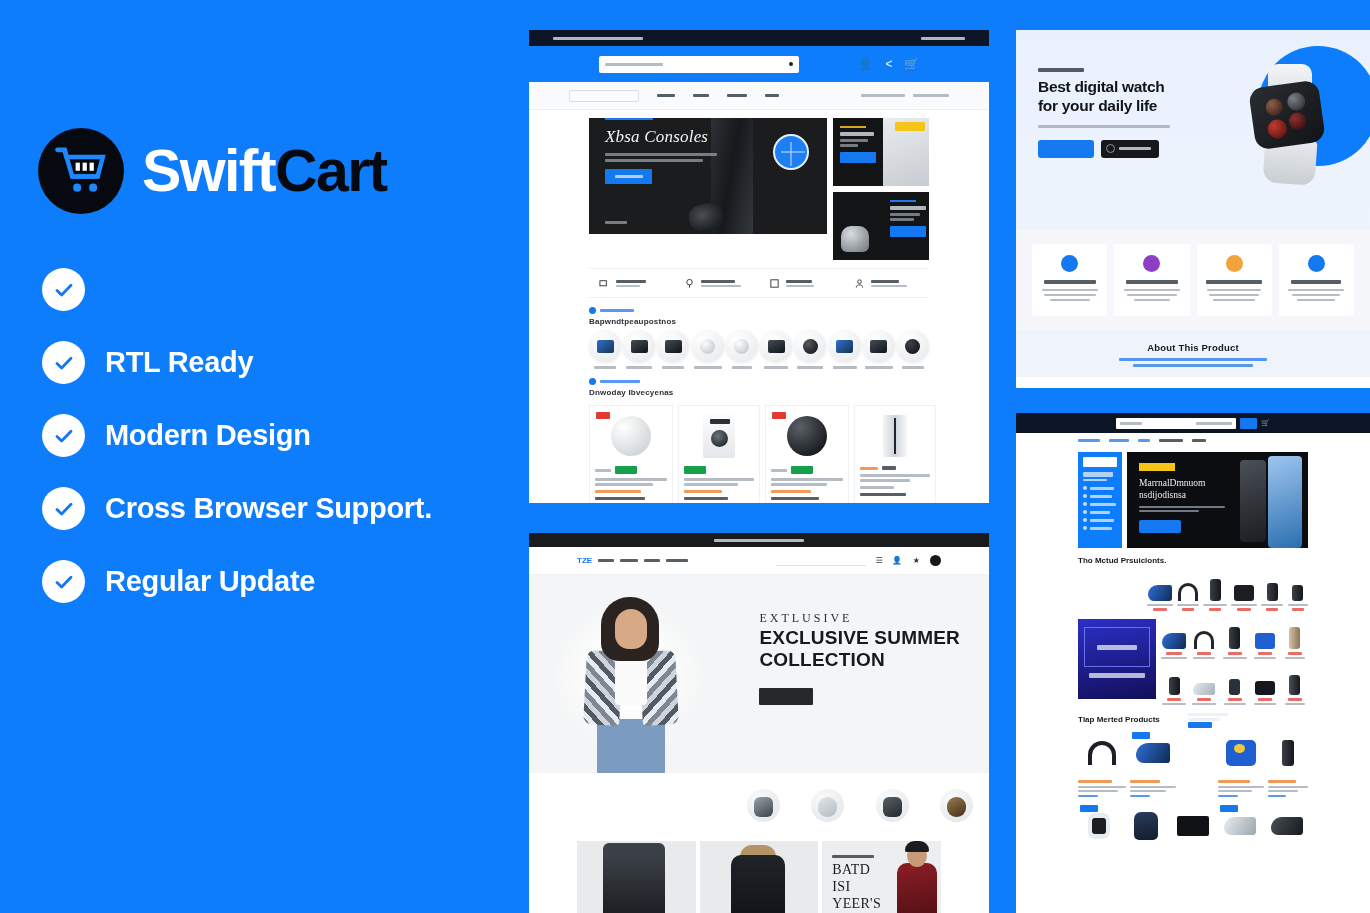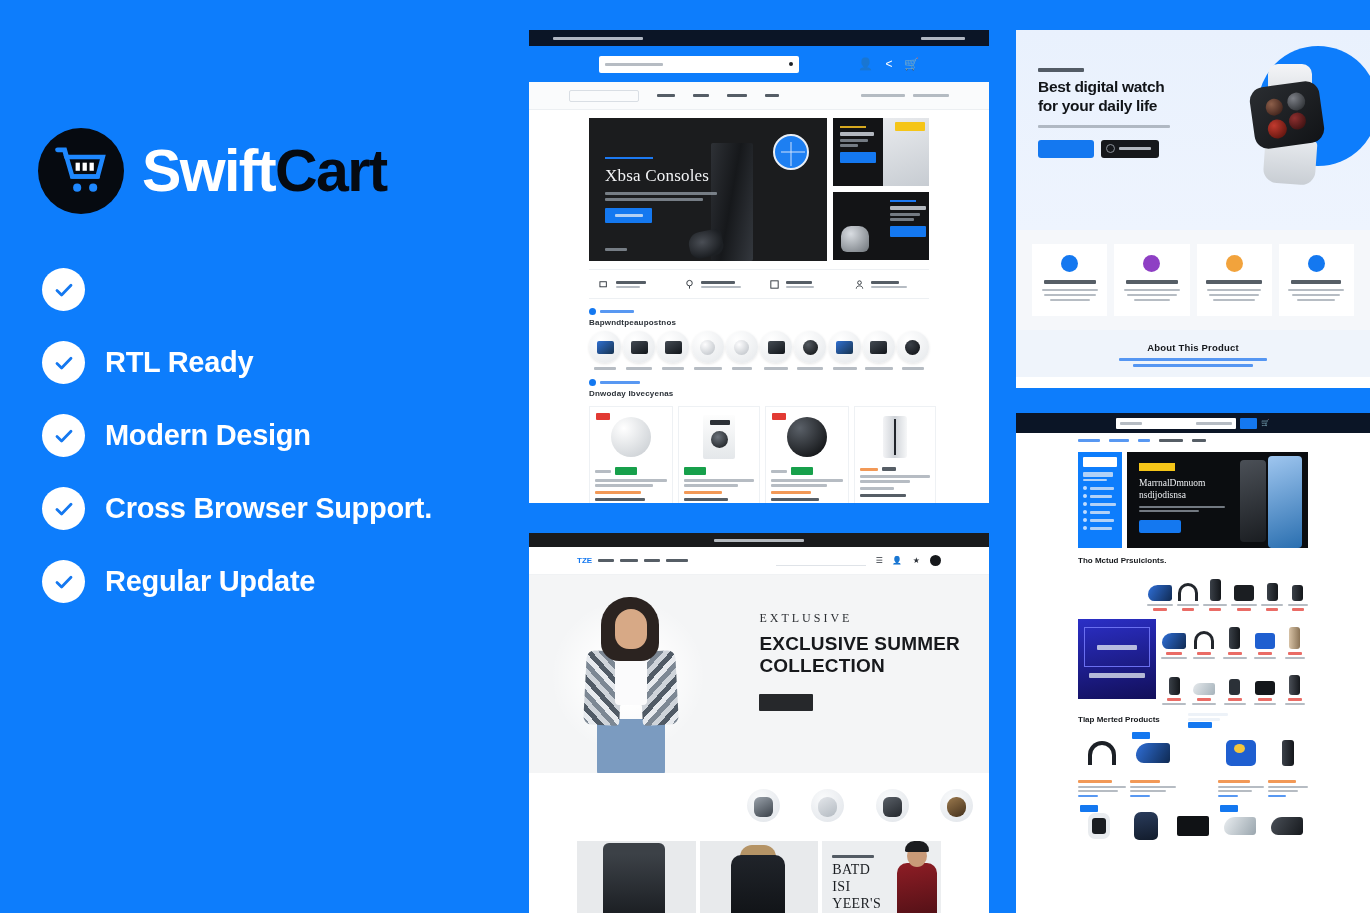--- a/index.html
+++ b/index.html
@@ -71,22 +71,22 @@
   .a-search-field {
     width: 200px; height: 17px; background: #fff; border-radius: 2px;
     display: flex; align-items: center; justify-content: space-between; padding: 0 6px;
   }
   .a-icons { display: flex; gap: 12px; color: #fff; font-size: 12px; align-items: center; }
   .a-nav { height: 28px; background: #fafbfc; border-bottom: 1px solid #eceff2; display: flex; align-items: center; padding: 0 40px; gap: 18px; }
   .a-nav .cat-box { width: 70px; height: 12px; border: 1px solid #d9dee4; border-radius: 2px; }
   .a-body { padding: 8px 60px 0 60px; background: #fff; }
   .a-hero-wrap { display: flex; gap: 6px; }
   .a-hero {
-    flex: 1 1 auto; height: 143px; background: #1b1c1e; position: relative;
-    display: flex; align-items: center; padding-left: 16px; overflow: hidden;
+    flex: 1 1 auto; height: 116px; background: #1b1c1e; position: relative;
+    display: flex; align-items: flex-start; padding-left: 16px; overflow: hidden; font-style: italic;
   }
   .a-hero-copy { width: 130px; z-index: 2; }
   .a-hero-rule { width: 48px; height: 2px; background: #1c79f2; margin-bottom: 7px; }
   .a-hero-title { color: #f2f3f5; font-family: "Liberation Serif", serif; font-size: 17px; letter-spacing: .2px; margin-bottom: 6px; }
   .a-cta { margin-top: 7px; width: 47px; height: 15px; background: #1478f0; border-radius: 1px; display: flex; align-items: center; justify-content: center; }
   .a-console {
     position: absolute; right: 74px; bottom: 0; width: 42px; height: 118px;
     background: linear-gradient(100deg,#2e3136 0%, #16181b 48%, #34383e 100%);
     border-radius: 2px;
   }
@@ -160,21 +160,21 @@
   .b-person .neck { position:absolute; left:53px; top:46px; width:16px; height:14px; background:#c99a78; }
   .b-person .shirt { position:absolute; left:44px; top:56px; width:32px; height:52px; background:#fbfbfc; border-radius:4px; }
   .b-person .flannel-l { position:absolute; left:14px; top:54px; width:36px; height:74px;
     background: repeating-linear-gradient(45deg,#7d8894 0 5px,#e7eaee 5px 10px,#515b66 10px 15px,#cfd4da 15px 20px);
     border-radius: 8px 4px 4px 8px; transform: rotate(3deg); }
   .b-person .flannel-r { position:absolute; left:70px; top:54px; width:36px; height:74px;
     background: repeating-linear-gradient(-45deg,#7d8894 0 5px,#e7eaee 5px 10px,#515b66 10px 15px,#cfd4da 15px 20px);
     border-radius: 4px 8px 8px 4px; transform: rotate(-3deg); }
   .b-person .jeans { position:absolute; left:26px; top:122px; width:68px; height:56px; background: linear-gradient(180deg,#7f9ec2,#5f7f a6); background-color:#7b9bc0; border-radius: 4px; }
   .b-copy { width: 56%; padding: 36px 0 0 28px; }
-  .b-kicker { font-family: "Liberation Serif", serif; font-size: 12px; letter-spacing: 3px; color: #2c2f33; margin-bottom: 7px; }
+  .b-kicker { font-family: "Liberation Serif", serif; font-size: 12px; letter-spacing: 3px; color: #2c2f33; margin-bottom: 1px; }
   .b-title { font-size: 19px; font-weight: 700; color: #17191c; line-height: 1.18; letter-spacing: .2px; }
   .b-btn { margin-top: 16px; width: 54px; height: 17px; background: #26282b; border-radius: 1px; }
   .b-mini-strip { position: absolute; right: 0; bottom: -60px; width: 56%; height: 48px; background:#fff; display:flex; align-items:center; justify-content: space-around; }
   .b-strip-wrap { position: relative; }
   .b-circle { width: 33px; height: 33px; border-radius: 50%; background: radial-gradient(circle at 38% 30%, #fafbfc, #dfe3e8); overflow:hidden; position:relative; }
   .b-circle .blob { position:absolute; left:7px; top:8px; width:19px; height:20px; background: linear-gradient(150deg,#9aa2ab,#3a4149); border-radius: 6px; }
   .b-cards { display: flex; gap: 4px; padding: 12px 48px 0 48px; }
   .b-card { flex: 1; height: 96px; background: #e8eaec; position: relative; overflow:hidden; }
   .b-card .ph-legs { position:absolute; left:22%; top:2px; width:52%; height:96%; background: linear-gradient(180deg,#3c4147 12%,#101317); border-radius: 6px 6px 0 0; }
   .b-card .ph-dress { position:absolute; left:26%; top:14px; width:46%; height:88%; background: linear-gradient(180deg,#20242a,#0b0d10); border-radius: 10px 10px 2px 2px; }

